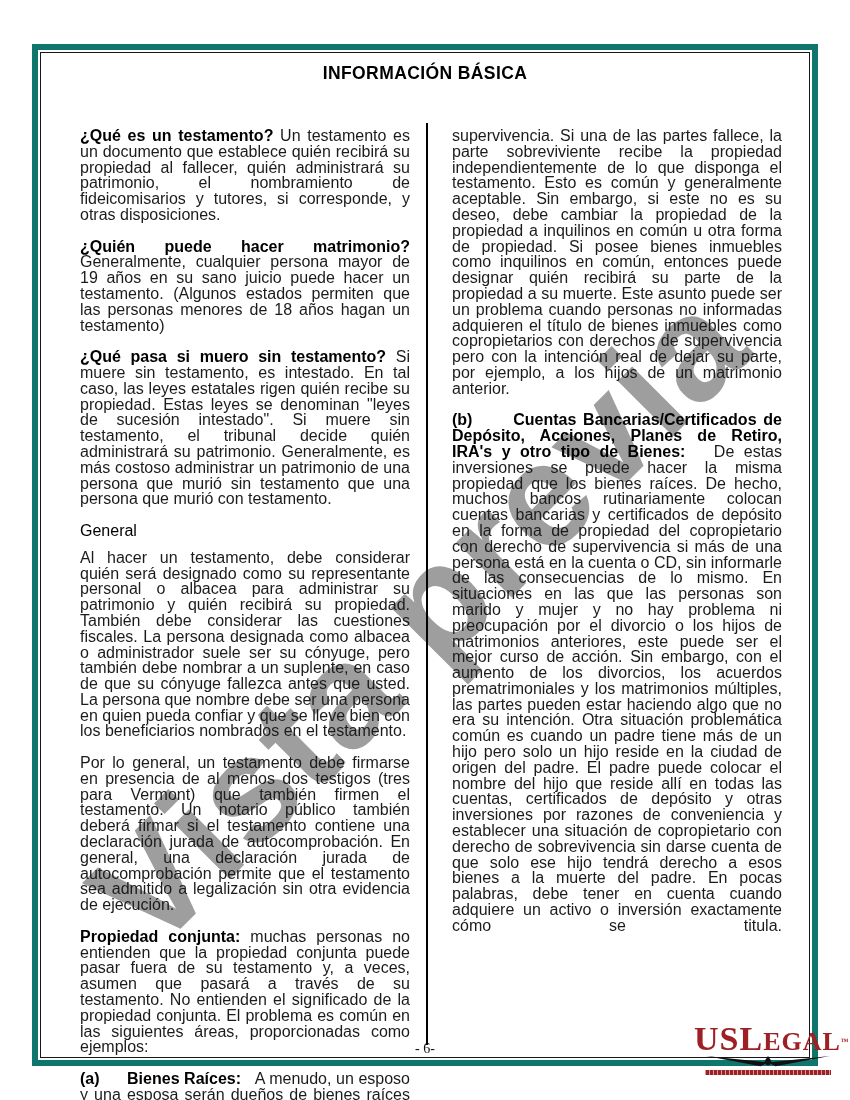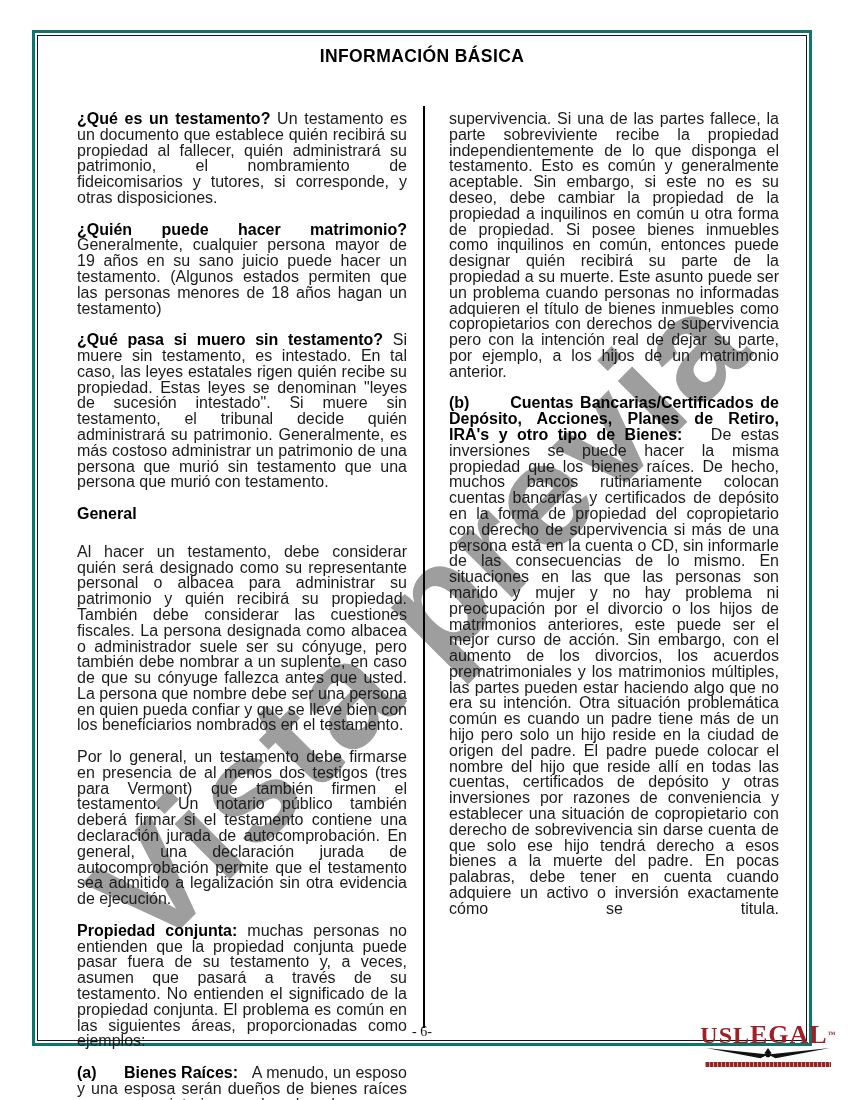--- a/index.html
+++ b/index.html
@@ -8,22 +8,22 @@
     background:#ffffff; overflow:hidden;
     font-family:"Liberation Sans", sans-serif;
   }
   .watermark {
     position:absolute; left:-75px; top:535px; width:980px; height:160px;
     text-align:center; font-size:148px; font-weight:bold;
     color:#9e9e9e; transform:rotate(-45deg);
     letter-spacing:2px; white-space:nowrap; z-index:0;
   }
   .frame {
-    position:absolute; left:32px; top:30px; width:774px; height:1010px;
-    border:3px solid #0f766e; z-index:1;
+    position:absolute; left:32px; top:44px; width:774px; height:1010px;
+    border:6px solid #0f766e; z-index:1;
   }
   .frame-inner {
     position:absolute; left:2px; top:2px; right:2px; bottom:2px;
     border:1px solid #161616;
   }
   .doc-title {
     position:absolute; top:13px; left:0; width:100%;
     text-align:center; font-size:17.5px; font-weight:bold;
     letter-spacing:0.4px; color:#000;
   }
@@ -34,36 +34,36 @@
   }
   .col-left  { left:42px; }
   .col-right { left:414px; }
   .divider {
     position:absolute; left:388px; top:73px; width:2px; height:922px;
     background:#000;
   }
   .para { margin:0 0 15.8px 0; }
   .para:last-child { margin-bottom:0; }
   .para b { color:#000; }
-  .heading { margin:0 0 22px 0; font-weight:bold; color:#000; }
+  .heading { margin:0 0 11px 0; font-weight:normal; color:#000; }
   .justify-last { text-align-last:justify; }
   .page-num {
     position:absolute; bottom:3px; left:0; width:100%;
     text-align:center; font-family:"Liberation Serif", serif;
     font-size:14px; color:#111;
   }
   .logo {
     position:absolute; left:694px; top:1022px; width:148px;
     z-index:2; text-align:center; line-height:1;
   }
   .logo-text {
     font-family:"Liberation Serif", serif; font-weight:bold;
     color:#9e1f24; white-space:nowrap;
   }
-  .logo-part1 { font-size:24px; letter-spacing:1px; }
+  .logo-part1 { font-size:34px; letter-spacing:1px; }
   .logo-part2 { font-size:26px; letter-spacing:1px; }
   .logo-tm { font-size:8px; color:#9e1f24; vertical-align:super; }
   .logo-wings { display:block; margin:-2px auto 0 auto; }
   .logo-bar {
     margin:1px auto 0 auto; width:126px; height:5px;
     background:#9e1f24;
     background-image:repeating-linear-gradient(90deg,
       rgba(255,255,255,0.55) 0 1px, rgba(255,255,255,0) 1px 4px);
   }
 </style>

